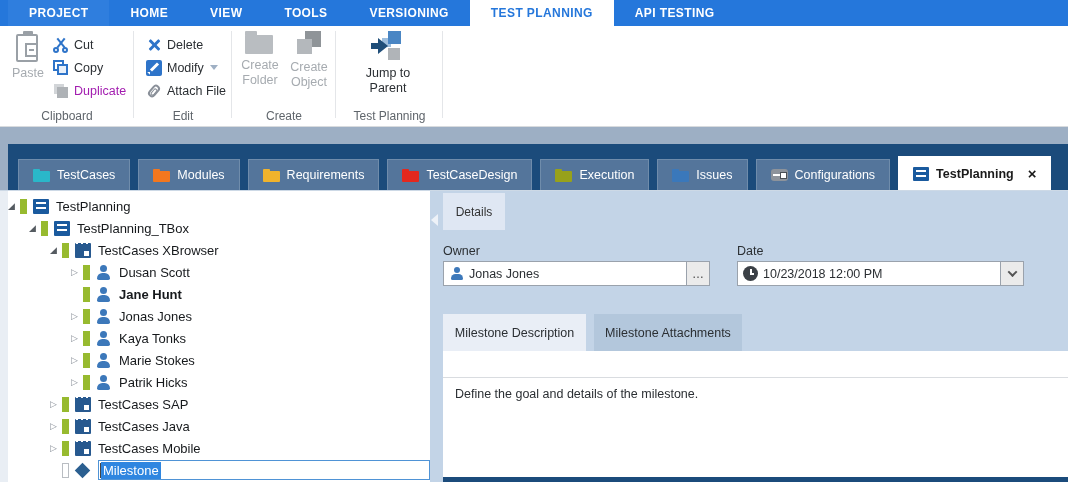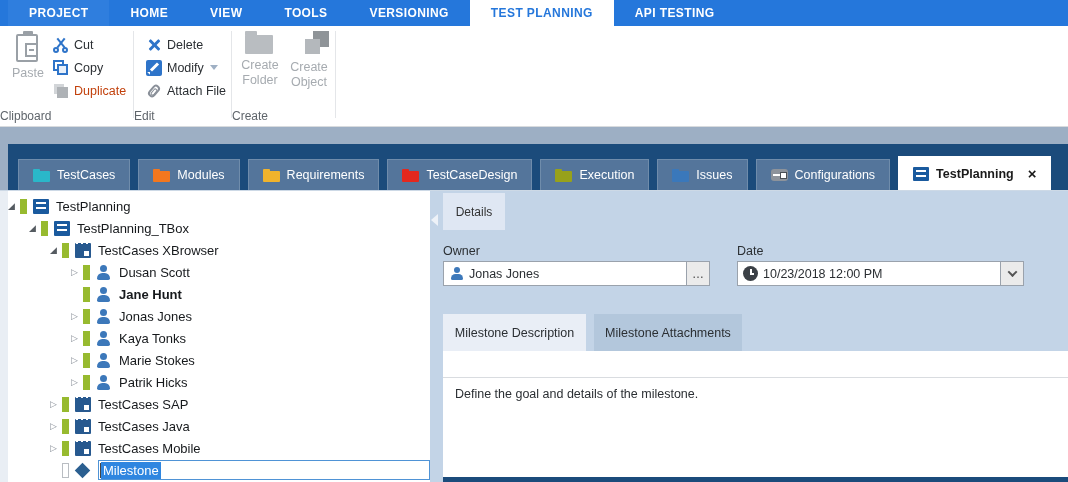--- a/index.html
+++ b/index.html
@@ -11,34 +11,34 @@
   .menubar { position:absolute; top:0; left:0; right:0; height:26px; background:#2577db; display:flex; align-items:stretch; padding-left:8px; }
   .menu-item { color:#fff; font-size:12px; font-weight:600; letter-spacing:.4px; display:flex; align-items:center; padding:0 21px; position:relative; cursor:default; }
   .menu-item.highlight { background:#2f7ede; }
   .menu-item.highlight::after { content:""; position:absolute; left:0; right:0; top:26px; height:3px; background:#6ba3e8; }
   .menu-item.active { background:#fff; color:#2577db; }
 
   
   .ribbon { position:absolute; top:26px; left:0; right:0; height:101px; background:#fff; border-bottom:1px solid #d8dbde; }
   .rgroup { position:absolute; top:0; height:100px; }
   .rgroup::after { content:""; position:absolute; right:0; top:5px; bottom:8px; width:1px; background:#e4e6e9; }
-  .rgroup-title { position:absolute; bottom:3px; left:0; right:0; text-align:left; font-size:12px; color:#5f656b; }
+  .rgroup-title { position:absolute; bottom:3px; left:0; right:0; text-align:center; font-size:12px; color:#5f656b; }
   .g-clipboard { left:0; width:134px; }
   .g-edit { left:134px; width:98px; }
   .g-create { left:232px; width:104px; }
   .g-planning { left:336px; width:107px; }
 
   .bigbtn { position:absolute; top:5px; display:flex; flex-direction:column; align-items:center; }
   .bigbtn .blabel { font-size:12.5px; color:#2b2f33; text-align:center; line-height:1.2; margin-top:3px; }
   .bigbtn.disabled .blabel { color:#a6abb0; }
 
   .smallcol { position:absolute; top:7px; display:flex; flex-direction:column; }
   .smallbtn { display:flex; align-items:center; height:23px; }
   .smallbtn .slabel { font-size:12.5px; color:#2b2f33; margin-left:5px; }
-  .smallbtn.disabled .slabel { color:#c2410c; }
+  .smallbtn.disabled .slabel { color:#a21caf; }
 
   
   .ic { position:relative; display:inline-block; }
   
   .ic-paste { width:26px; height:32px; }
   .ic-paste .board { position:absolute; left:1px; top:3px; width:22px; height:28px; border:2px solid #9aa0a6; border-radius:2px; background:#fff; }
   .ic-paste .clip { position:absolute; left:8px; top:0; width:10px; height:5px; background:#9aa0a6; border-radius:1px; }
   .ic-paste .page { position:absolute; left:10px; top:12px; width:13px; height:14px; border:2px solid #9aa0a6; background:#fff; }
   .ic-paste .page::after { content:""; position:absolute; left:2px; top:4px; width:5px; height:2px; background:#9aa0a6; }
   
@@ -248,30 +248,43 @@
     </div>
 
     <div class="rgroup g-create">
       <div class="bigbtn disabled" style="left:5px; width:46px;">
         <span class="ic ic-gfolder">
             <span class="tab"></span>
             <span class="body"></span>
           </span>
         <span class="blabel">Create Folder</span>
       </div>
-      <div class="bigbtn disabled" style="left:54px; width:46px;align-items:flex-end;">
+      <div class="bigbtn disabled" style="left:54px; width:46px;">
         <span class="ic ic-cube">
             <span class="back"></span>
             <span class="front"></span>
           </span>
         <span class="blabel">Create Object</span>
       </div>
       <div class="rgroup-title">Create</div>
     </div>
 
+    <div class="rgroup g-planning">
+      <div class="bigbtn" style="left:22px; width:60px;">
+        <span class="ic ic-jump">
+            <span class="sq-light"></span>
+            <span class="sq-blue"></span>
+            <span class="sq-gray"></span>
+            <span class="arr-tail"></span>
+            <span class="arr-head"></span>
+          </span>
+        <span class="blabel">Jump to Parent</span>
+      </div>
+      <div class="rgroup-title">Test Planning</div>
+    </div>
 
   </div>
 
   <div class="graystrip"></div>
   <div class="tabbar">
       <div class="wtab">
         <span class="ficon">
           <span class="ftab" style="background: rgb(42, 183, 201);"></span>
           <span class="fbody" style="background: rgb(42, 183, 201);"></span>
         </span>

